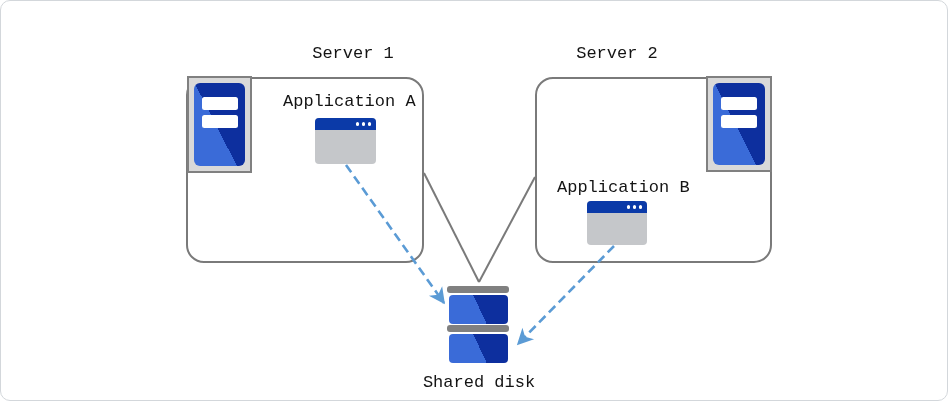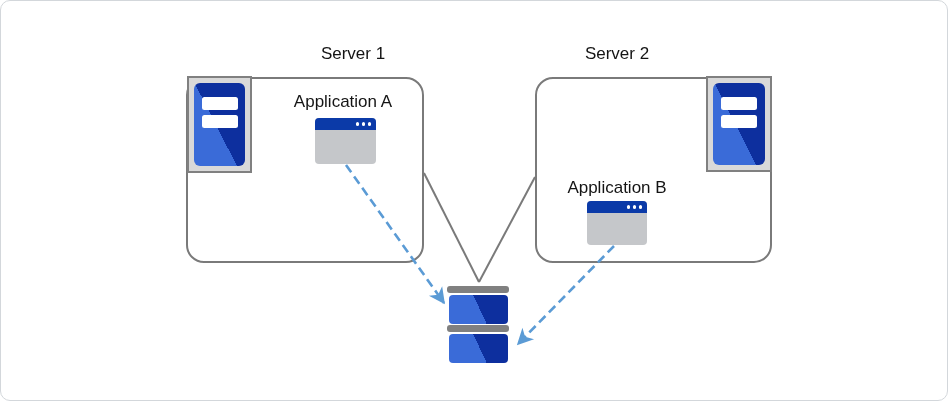--- a/index.html
+++ b/index.html
@@ -15,20 +15,21 @@
     color:#111;
   }
   .lbl{
     position:absolute;
     font-size:17px;
     line-height:19px;
     text-align:center;
     white-space:nowrap;
     color:#141414;
     z-index:6;
+    font-family:Liberation Mono, monospace;
   }
   
   .group-box{
     position:absolute;
     border:2.5px solid #7a7a7a;
     border-radius:18px;
     background:#ffffff;
     box-sizing:border-box;
     z-index:1;
   }
@@ -116,20 +117,21 @@
 
 <div class="canvas">
 
   <div class="group-box" id="box1"></div>
   <div class="group-box" id="box2"></div>
 
   <div class="lbl" id="server1-label">Server 1</div>
   <div class="lbl" id="server2-label">Server 2</div>
   <div class="lbl" id="appB-label">Application B</div>
   <div class="lbl" id="appA-label">Application A</div>
+  <div class="lbl" id="disk-label">Shared disk</div>
 
   <div class="server-icon" id="server-icon-1">
     <div class="tower">
       <div class="slot first"></div>
       <div class="slot second"></div>
     </div>
   </div>
   <div class="server-icon" id="server-icon-2">
     <div class="tower">
       <div class="slot first"></div>

